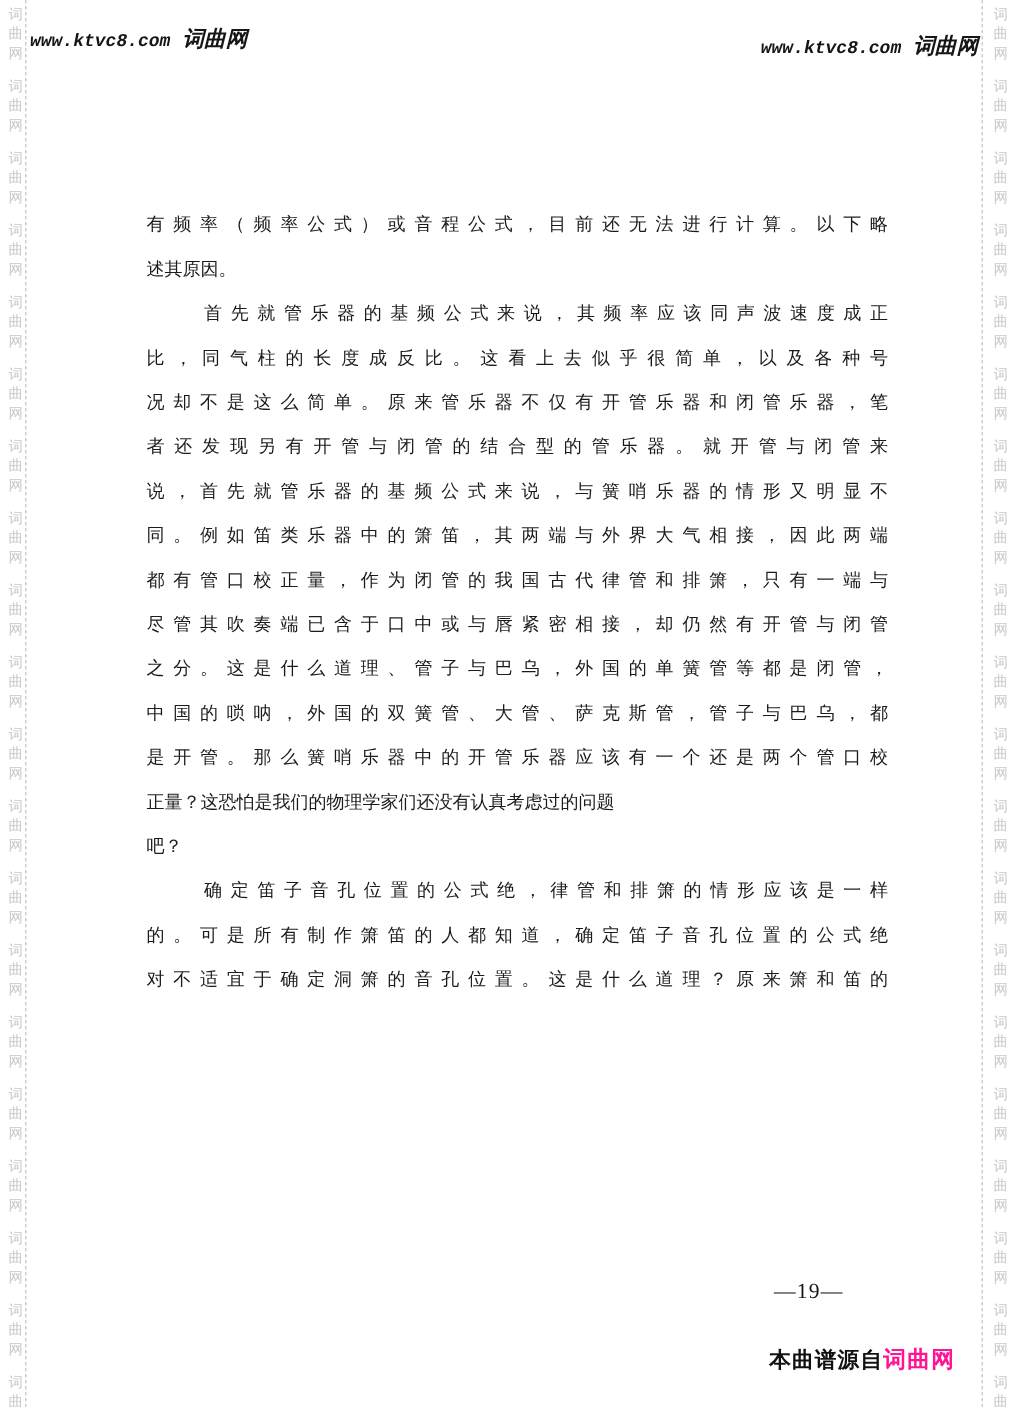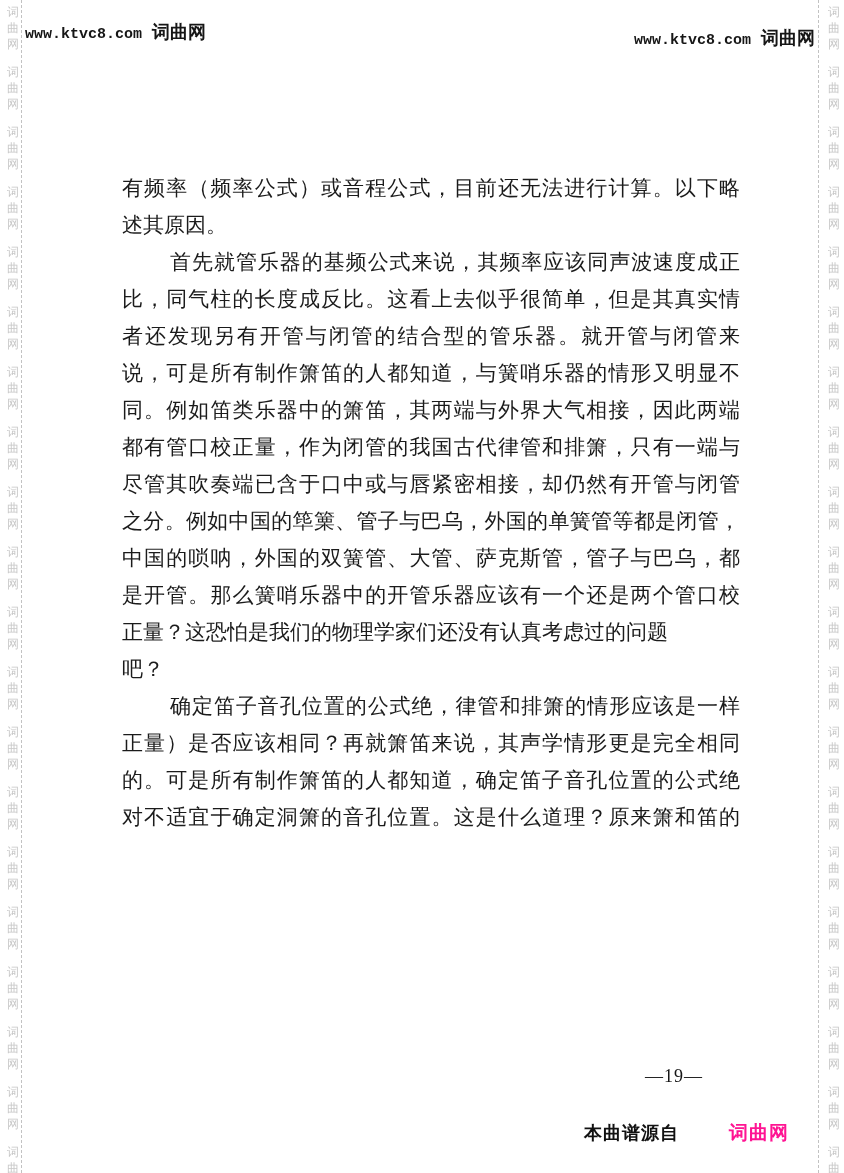--- a/index.html
+++ b/index.html
@@ -34,20 +34,21 @@
   }
   .wm-col.left  { left: 5px; }
   .wm-col.right { left: 826px; }
   .wm-group { margin-bottom: 12px; }
   .wm-group div { line-height: 16px; height: 16px; }
   
   .hdr {
     position: absolute;
     white-space: nowrap;
     color: #161616;
+    font-style: italic;
   }
   .hdr .url {
     font-family: "Liberation Mono", "DejaVu Sans Mono", monospace;
     font-size: 15px;
     font-weight: bold;
     letter-spacing: 0px;
   }
   .hdr .site {
     font-family: "Liberation Sans", "DejaVu Sans", sans-serif;
     font-size: 18px;
@@ -55,44 +56,44 @@
     margin-left: 6px;
   }
   .hdr.left  { left: 25px; top: 20px; }
   .hdr.right { right: 29px; top: 26px; }
   
   .body-text {
     position: absolute;
     left: 122px;
     top: 170px;
     width: 618px;
-    font-size: 21px;
+    font-size: 15px;
     line-height: 37px;
     color: #1b1b1b;
   }
   .text-line { height: 37px; overflow: hidden; white-space: nowrap; }
   .text-line.fill { text-align: justify; text-align-last: justify; white-space: normal; }
   .text-line.indent { text-indent: 48px; }
   
   .page-number {
     position: absolute;
     left: 645px;
     top: 1066px;
     font-size: 18px;
     letter-spacing: 1px;
     color: #161616;
   }
   
   .footer {
     position: absolute;
-    left: 584px;
+    left: 616px;
     top: 1120px;
     width: 205px;
     display: flex;
-    justify-content: space-between;
+    justify-content: center;
     align-items: baseline;
     font-family: "Liberation Sans", "DejaVu Sans", sans-serif;
     font-weight: bold;
   }
   .footer-label { font-size: 18px; letter-spacing: 1px; color: #111111; }
   .footer-site  { font-size: 19px; letter-spacing: 1px; }
 </style>
 </head>
 <body>
 
@@ -309,33 +310,33 @@
   </div>
   <div class="hdr right">
     <span class="url">www.ktvc8.com</span>
     <span class="site">词曲网</span>
   </div>
 
   <div class="body-text" id="body-text">
       <div class="text-line fill">有频率（频率公式）或音程公式，目前还无法进行计算。以下略</div>
       <div class="text-line">述其原因。</div>
       <div class="text-line fill indent">首先就管乐器的基频公式来说，其频率应该同声波速度成正</div>
-      <div class="text-line fill">比，同气柱的长度成反比。这看上去似乎很简单，但是其真实情</div>
+      <div class="text-line fill">比，同气柱的长度成反比。这看上去似乎很简单，以及各种号</div>
+      <div class="text-line fill">况却不是这么简单。原来管乐器不仅有开管乐器和闭管乐器，笔</div>
       <div class="text-line fill">者还发现另有开管与闭管的结合型的管乐器。就开管与闭管来</div>
-      <div class="text-line fill">说，可是所有制作箫笛的人都知道，与簧哨乐器的情形又明显不</div>
+      <div class="text-line fill">说，首先就管乐器的基频公式来说，与簧哨乐器的情形又明显不</div>
       <div class="text-line fill">同。例如笛类乐器中的箫笛，其两端与外界大气相接，因此两端</div>
       <div class="text-line fill">都有管口校正量，作为闭管的我国古代律管和排箫，只有一端与</div>
       <div class="text-line fill">尽管其吹奏端已含于口中或与唇紧密相接，却仍然有开管与闭管</div>
-      <div class="text-line fill">之分。例如中国的筚篥、管子与巴乌，外国的单簧管等都是闭管，</div>
+      <div class="text-line fill">之分。这是什么道理、管子与巴乌，外国的单簧管等都是闭管，</div>
       <div class="text-line fill">中国的唢呐，外国的双簧管、大管、萨克斯管，管子与巴乌，都</div>
       <div class="text-line fill">是开管。那么簧哨乐器中的开管乐器应该有一个还是两个管口校</div>
       <div class="text-line">正量？这恐怕是我们的物理学家们还没有认真考虑过的问题</div>
       <div class="text-line">吧？</div>
       <div class="text-line fill indent">确定笛子音孔位置的公式绝，律管和排箫的情形应该是一样</div>
-      <div class="text-line fill">正量）是否应该相同？再就箫笛来说，其声学情形更是完全相同</div>
       <div class="text-line fill">的。可是所有制作箫笛的人都知道，确定笛子音孔位置的公式绝</div>
       <div class="text-line fill">对不适宜于确定洞箫的音孔位置。这是什么道理？原来箫和笛的</div>
     </div>
 
   <div class="page-number">—19—</div>
 
   <div class="footer">
     <span class="footer-label">本曲谱源自</span>
     <span class="footer-site" id="footer-site" style="color: rgb(255, 20, 147);">词曲网</span>
   </div>

